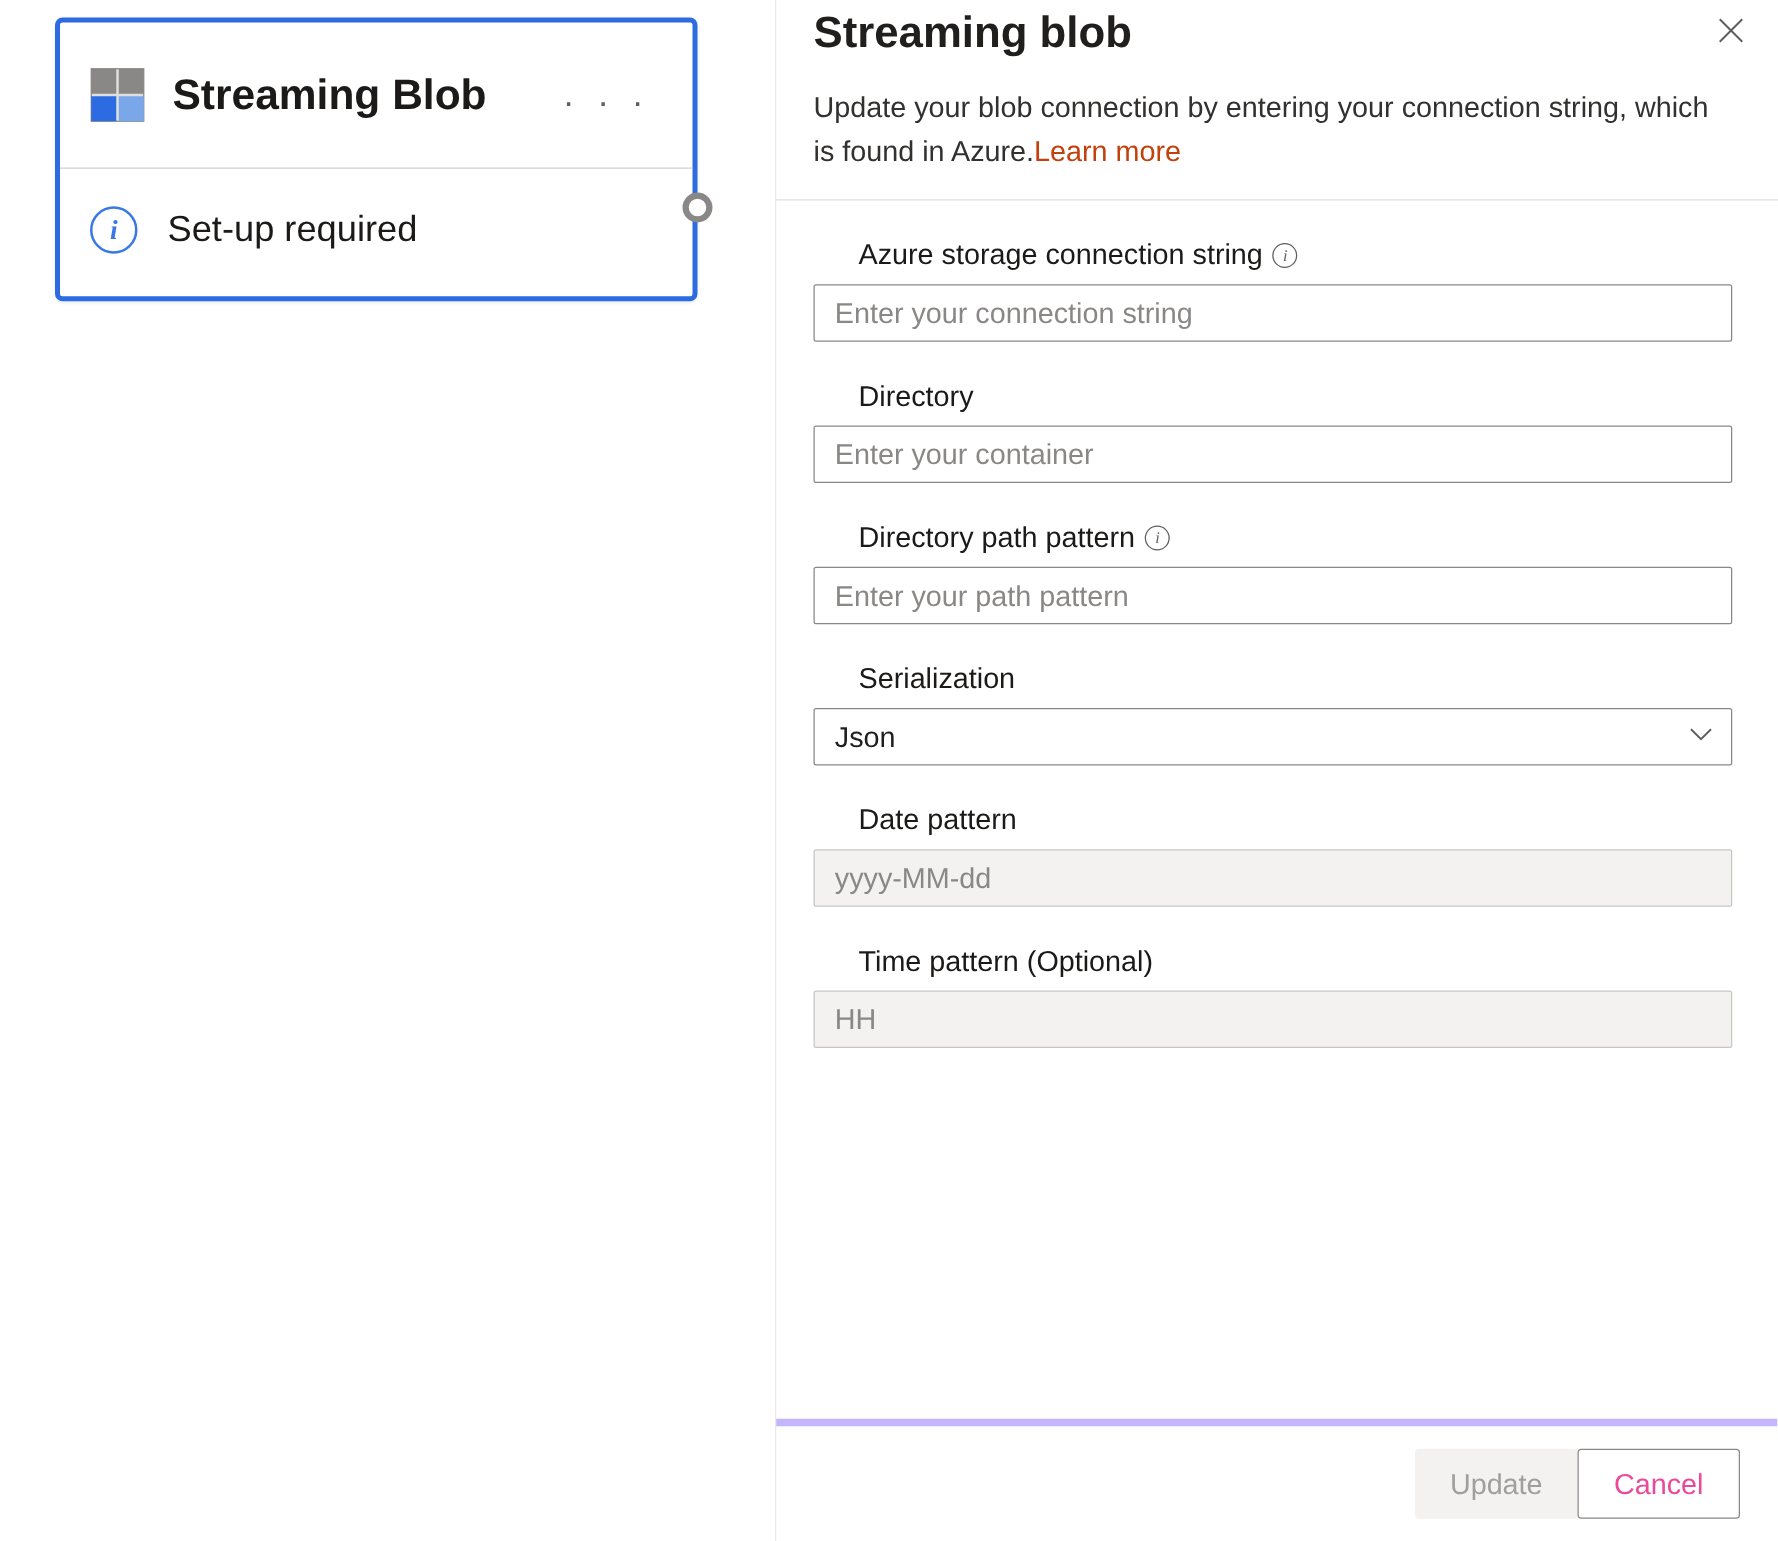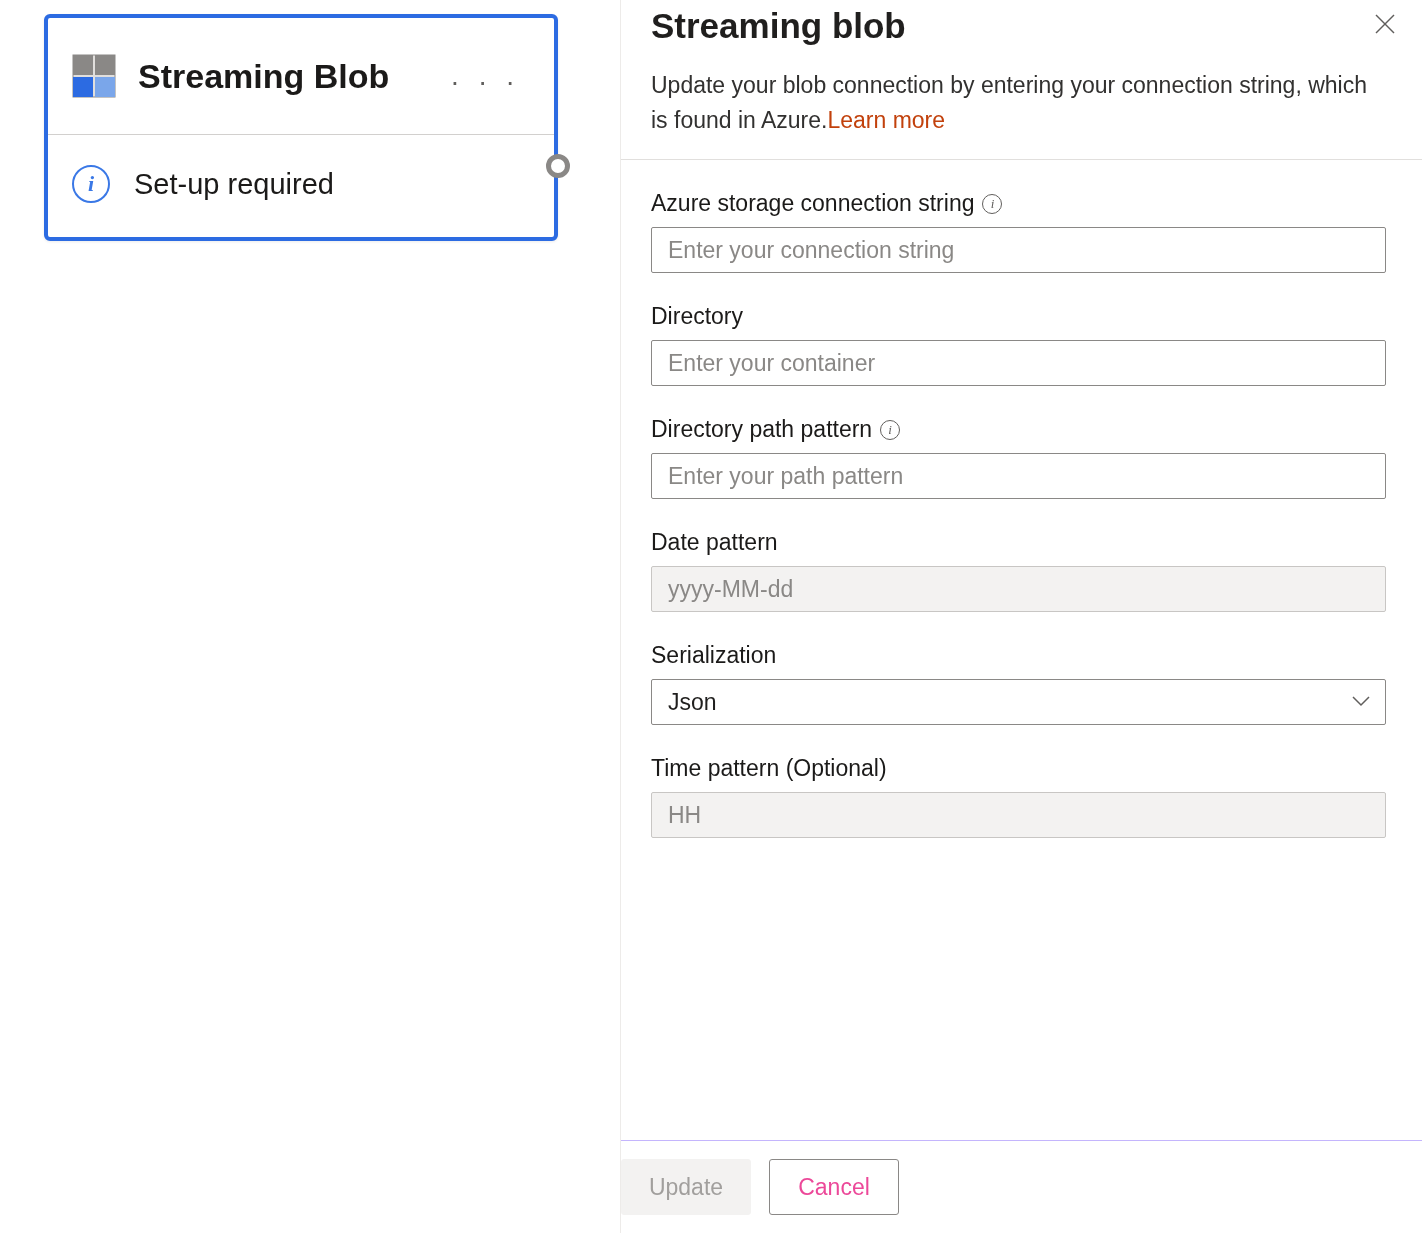--- a/index.html
+++ b/index.html
@@ -141,20 +141,21 @@
   .form { padding: 30px 30px 0 0; }
   .field { margin-bottom: 30px; }
   .field-label {
     font-size: 23px;
     font-weight: 400;
     color: #1b1a19;
     margin-bottom: 10px;
     display: flex;
     align-items: center;
     gap: 8px;
+    margin-left: 36px;
   }
   .tip-icon {
     width: 20px; height: 20px;
     border: 1.5px solid #605e5c;
     border-radius: 50%;
     display: inline-flex;
     align-items: center;
     justify-content: center;
     font-family: Georgia, serif;
     font-style: italic;
@@ -189,24 +190,24 @@
   }
   .select-caret {
     position: absolute;
     right: 16px; top: 50%;
     transform: translateY(-50%);
     pointer-events: none;
     color: #605e5c;
   }
   
   .panel-footer {
-    border-top: 1px solid #c4b5fd;
+    border-top: 6px solid #c4b5fd;
     padding: 18px 30px 18px 0;
     display: flex;
-    gap: 18px;
+    justify-content: flex-end;
   }
   .btn {
     min-width: 130px;
     height: 56px;
     font-size: 23px;
     border-radius: 3px;
     border: 1px solid transparent;
     cursor: pointer;
     font-family: inherit;
   }
@@ -289,43 +290,43 @@
         <div class="field">
           <div class="field-label">
             <span>Directory path pattern</span>
             <span class="tip-icon">i</span>
           </div>
           <input class="text-input" type="text" placeholder="Enter your path pattern" style="">
         </div>
 
         <div class="field">
           <div class="field-label">
-            <span>Date pattern</span>
-          </div>
-          <input class="text-input" type="text" disabled="" placeholder="yyyy-MM-dd" style="">
-        </div>
-
-        <div class="field">
-          <div class="field-label">
             <span>Serialization</span>
           </div>
           <div class="select-wrap">
             <select class="select-input">
               <option>Json</option>
             </select>
             <span class="select-caret">
               <svg width="18" height="12" viewBox="0 0 18 12">
                   <polyline points="1,2 9,10 17,2" fill="none" stroke="#605e5c" stroke-width="1.5"></polyline>
                 </svg>
             </span>
           </div>
         </div>
 
         <div class="field">
           <div class="field-label">
+            <span>Date pattern</span>
+          </div>
+          <input class="text-input" type="text" disabled="" placeholder="yyyy-MM-dd" style="">
+        </div>
+
+        <div class="field">
+          <div class="field-label">
             <span>Time pattern (Optional)</span>
           </div>
           <input class="text-input" type="text" disabled="" placeholder="HH" style="">
         </div>
 
       </div>
     </div>
 
     <div class="panel-footer">
       <button class="btn btn-primary-disabled">Update</button>

